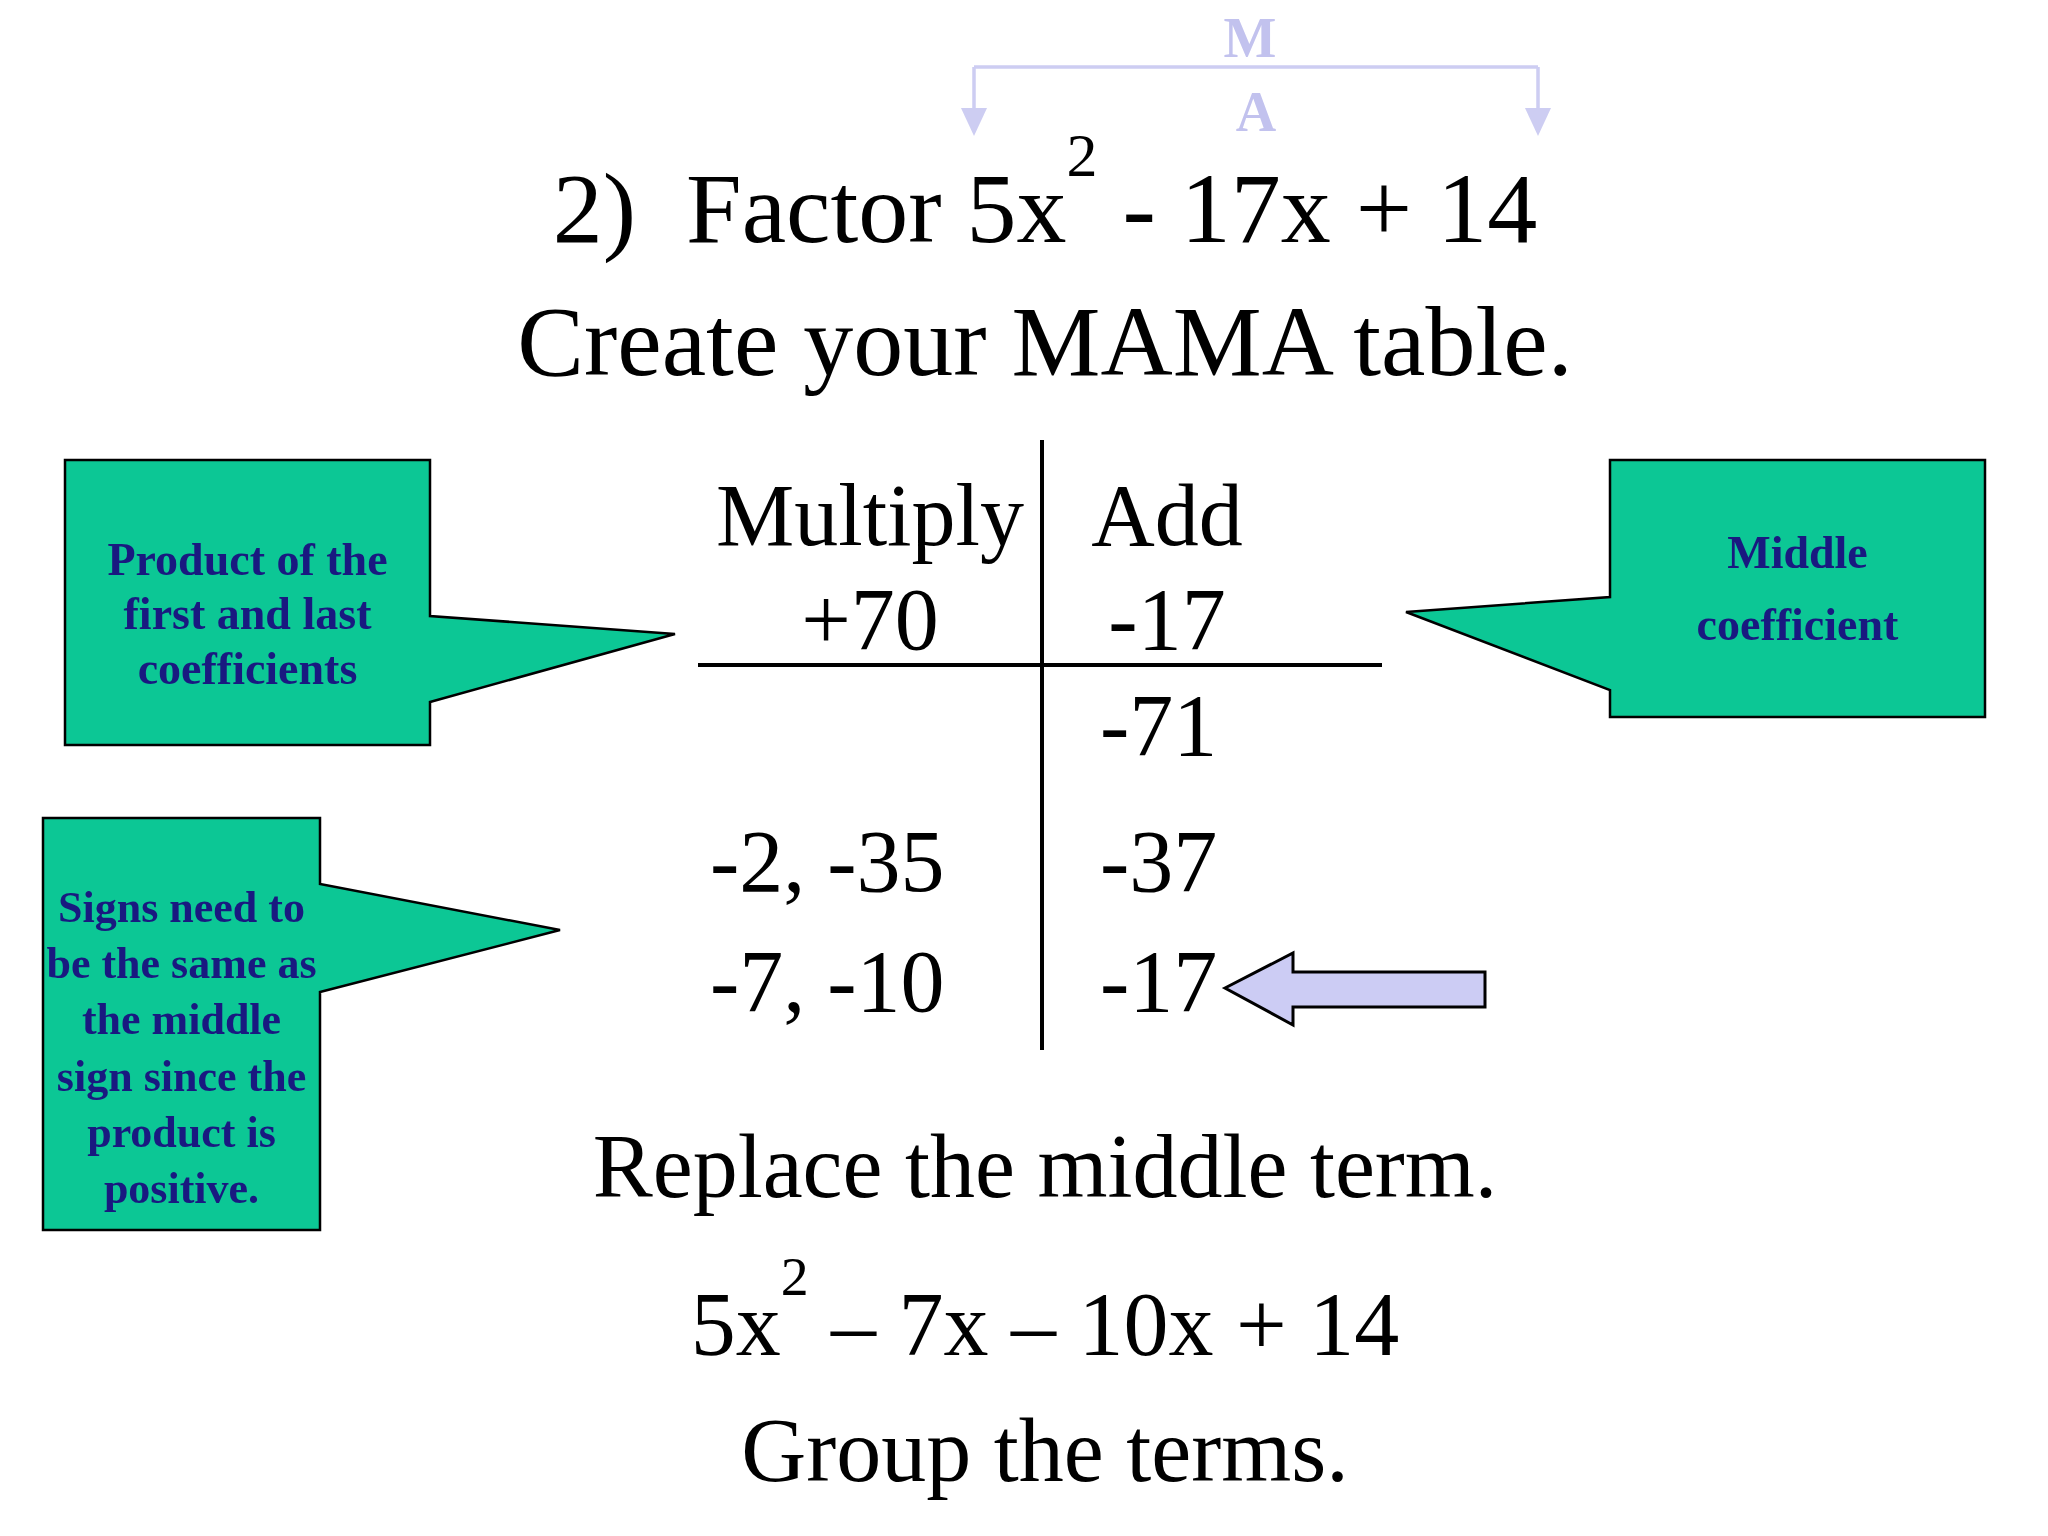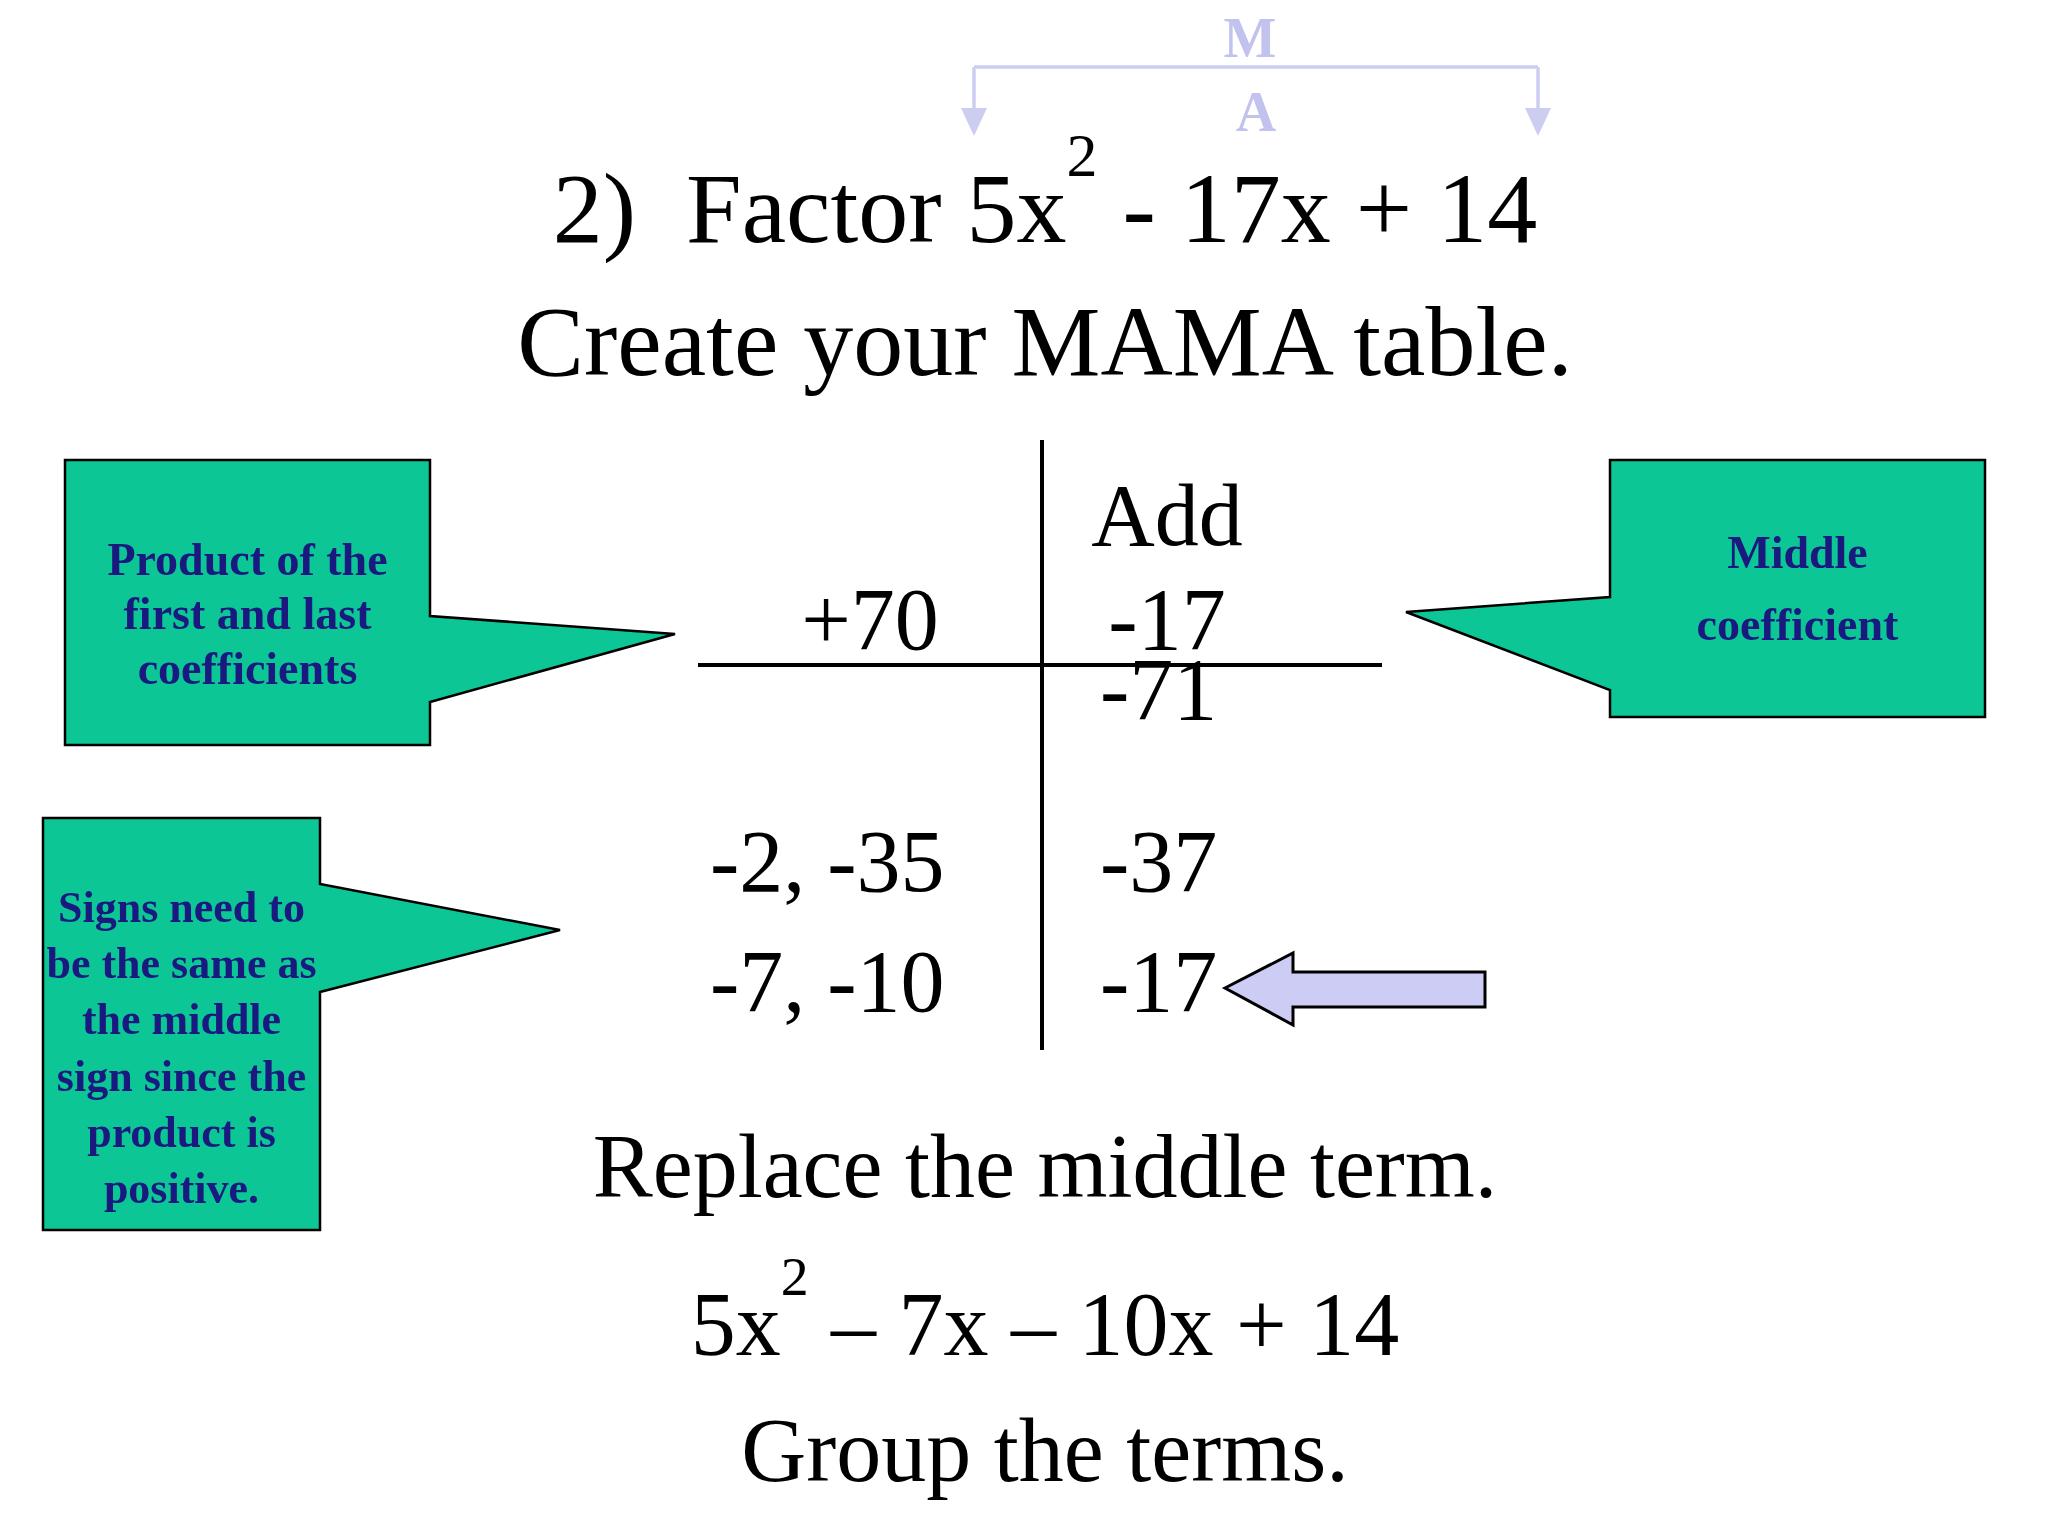--- a/index.html
+++ b/index.html
@@ -58,26 +58,27 @@
     <polygon points="1225,988 1293,953 1293,972 1485,972 1485,1007 1293,1007 1293,1025" fill="#ccccf4" stroke="#000" stroke-width="3"></polygon>
   </svg>
 
   <div class="abs bracket-letter" style="left:1150px;top:10px;">M</div>
   <div class="abs bracket-letter" style="left:1156px;top:84px;">A</div>
 
   <div class="abs ctr title" style="top:156px;"><span>2)&nbsp; Factor 5x</span><sup class="sp">2</sup><span> - 17x + 14</span></div>
 
   <div class="abs ctr title" style="top:292px;"><span>Create your </span><span class="lav">MA</span><span>MA table.</span></div>
 
+  <div class="abs tbl tbl-colL" style="top:472px;"><span class="lav">M</span><span>ultiply</span></div>
   <div class="abs tbl tbl-colR" style="top:472px;"><span class="lav">A</span><span>dd</span></div>
 
   <div class="abs tbl tbl-colL" style="top:576px;">+70</div>
   <div class="abs tbl tbl-colR" style="top:576px;">-17</div>
 
-  <div class="abs tbl rowR" style="top:646px;">-71</div>
+  <div class="abs tbl rowR" style="top:682px;">-71</div>
 
   <div class="abs tbl rowL" style="top:818px;">-2, -35</div>
   <div class="abs tbl rowR" style="top:818px;">-37</div>
 
   <div class="abs tbl rowL" style="top:938px;">-7, -10</div>
   <div class="abs tbl rowR lav" style="top:938px;">-17</div>
 
   <div class="abs callout-text co1">
     <div>Product of the</div>
     <div>first and last</div>

